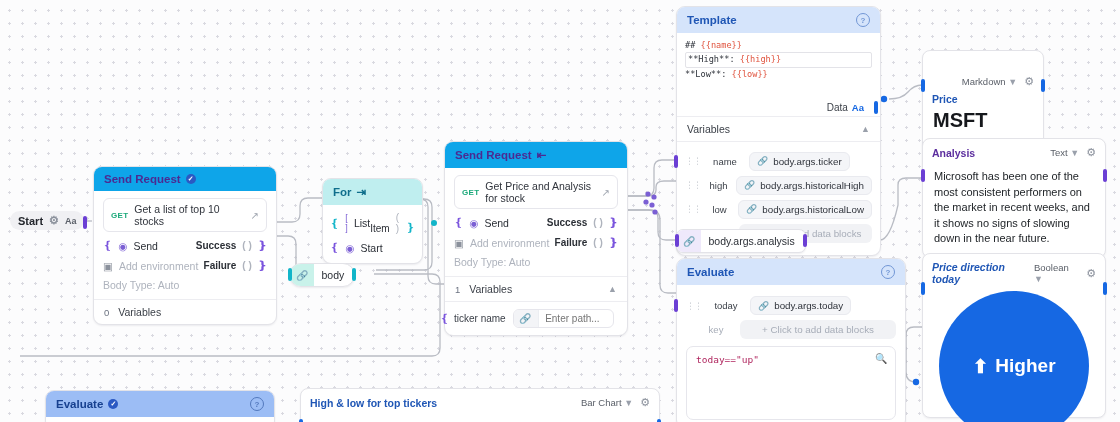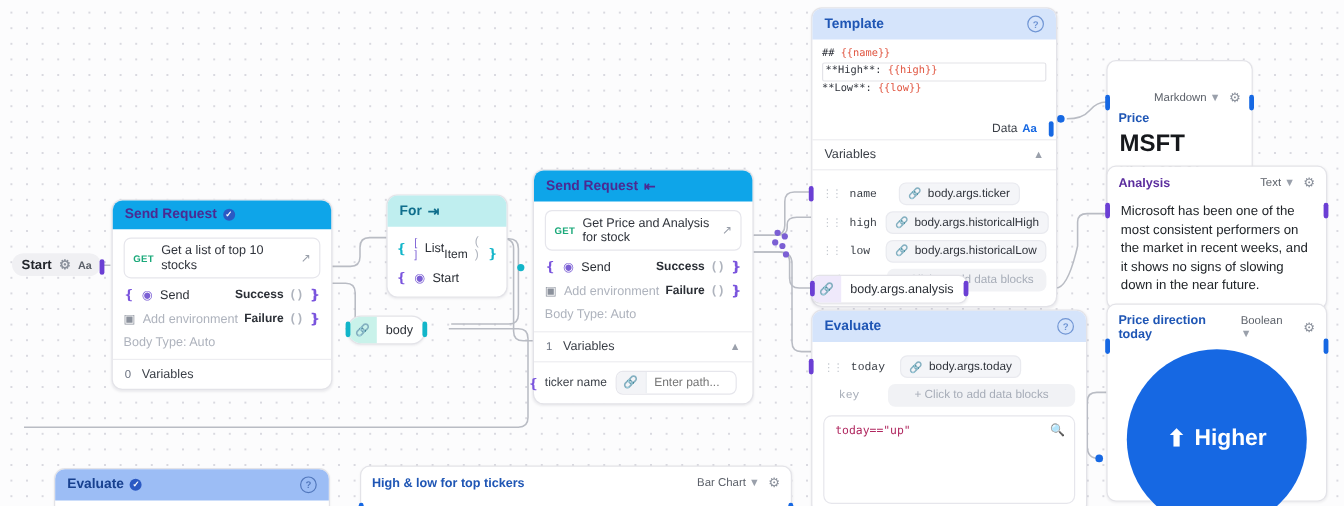--- a/index.html
+++ b/index.html
@@ -42,21 +42,21 @@
   .divider{border-top:1px solid #ededf1;}
   .varsbar{display:flex;align-items:center;justify-content:space-between;font-size:10.5px;
            padding:6px 10px;color:#3a3f47;}
   .countchip{display:inline-block;font-size:9.5px;color:#6b7280;margin-right:6px;}
   .chev{color:#9aa0ab;font-size:9px;}
   .pathfield{display:flex;align-items:center;border:1px solid #e6e6ec;border-radius:6px;overflow:hidden;background:#fff;}
   .linkic{background:#f3f4f7;padding:3px 6px;display:flex;align-items:center;color:#7f8796;font-size:10px;border-right:1px solid #eceef2;}
   .pathfield input{border:0;outline:0;font-size:10px;padding:3px 6px;width:62px;color:#9aa0ab;font-family:inherit;background:transparent;}
   .varline{display:flex;align-items:center;gap:7px;margin:5px 0;font-size:10.5px;}
   .grip{color:#c3c7ce;font-size:9px;letter-spacing:-1px;}
-  .vname{font-family:Liberation Mono, monospace;font-size:9.5px;color:#3a3f47;width:34px;}
+  .vname{font-family:Liberation Sans, sans-serif;font-size:9.5px;color:#3a3f47;width:34px;text-align:center;}
   .dataref{display:flex;align-items:center;gap:5px;background:#f4f5f8;border:1px solid #e9eaef;
            border-radius:6px;padding:3px 7px;font-size:9.8px;color:#2f333b;}
   .dataref .lk{color:#7b5fd4;font-size:9px;}
   .addblocks{flex:1;text-align:center;background:#f1f2f5;border-radius:6px;color:#a7adb8;font-size:9.8px;padding:4px 0;}
   .tmplcode{font-family:"DejaVu Sans Mono",monospace;font-size:8.6px;line-height:1.55;color:#2f333b;}
   .ph{color:#e0543f;}
   .hl{background:#fff;border:1px solid #e3e3e8;border-radius:2px;display:block;padding:0 2px;}
   .datarow{display:flex;align-items:center;justify-content:flex-end;gap:4px;font-size:10px;color:#3a3f47;margin-top:20px;}
   .aa{color:#1668e3;font-weight:bold;font-size:9.5px;}
   .pill{position:absolute;display:flex;align-items:center;background:#fff;border:1px solid #e3e3e8;
@@ -165,21 +165,21 @@
           <span class="muted">Body Type: Auto</span>
         </div>
     </div>
     <div class="divider"></div>
     <div class="varsbar">
       <span><span class="countchip">0</span>
         <span>Variables</span></span>
     </div>
   </div>
 
-  <div class="node" style="left:322px;top:162px;width:101px;">
+  <div class="node" style="left:322px;top:178px;width:101px;">
     <div class="nhead tealhead">
       <span class="ttl">
           <span>For</span>
       <span>⇥</span>
         </span>
     </div>
     <div class="body" style="padding:5px 7px 9px 7px;">
       <div class="row" style="margin-top:2px;">
         <span class="lft">
             <span class="brace" style="color:#12b5c9;">❴</span>
@@ -399,21 +399,21 @@
         <span class="gear">⚙</span>
       </span>
     </div>
     <div class="analysis">Microsoft has been one of the most consistent performers on the market in recent weeks, and it shows no signs of slowing down in the near future.</div>
     <span class="port" style="left:-2px;top:30px;"></span>
     <span class="port" style="right:-2px;top:30px;"></span>
   </div>
 
   <div class="card" style="left:922px;top:253px;width:184px;height:165px;">
     <div class="chead">
-      <span class="ctitle" style="color:#1f56b5;">Price direction today</span>
+      <span class="ctitle" style="color:#1f56b5;font-style:italic;">Price direction today</span>
       <span class="ctools">
         <span><span>Boolean</span>
           <span class="chev">▼</span></span>
         <span class="gear">⚙</span>
       </span>
     </div>
     <div class="circle">
       <span>⬆</span>
       <span>Higher</span>
     </div>

